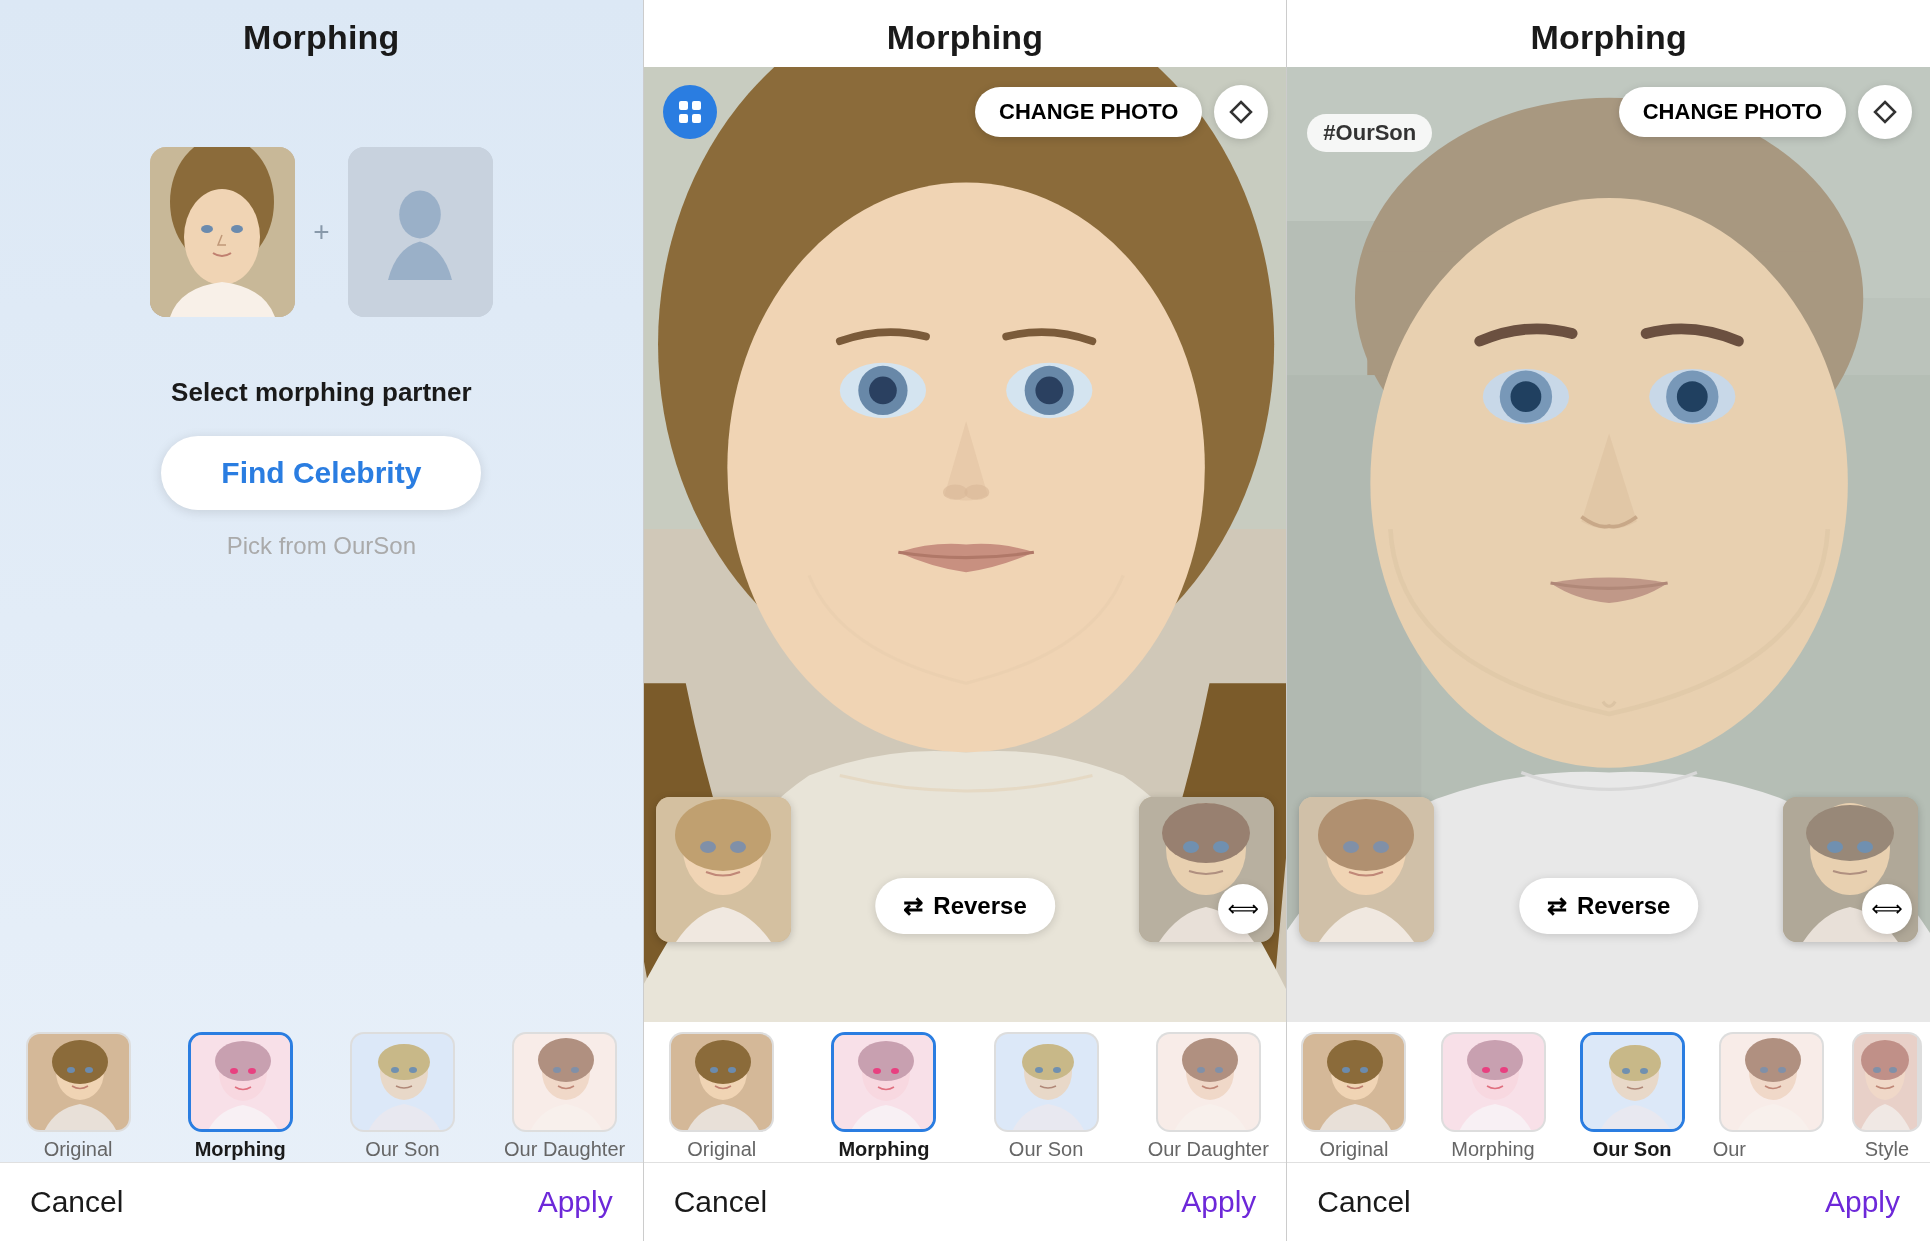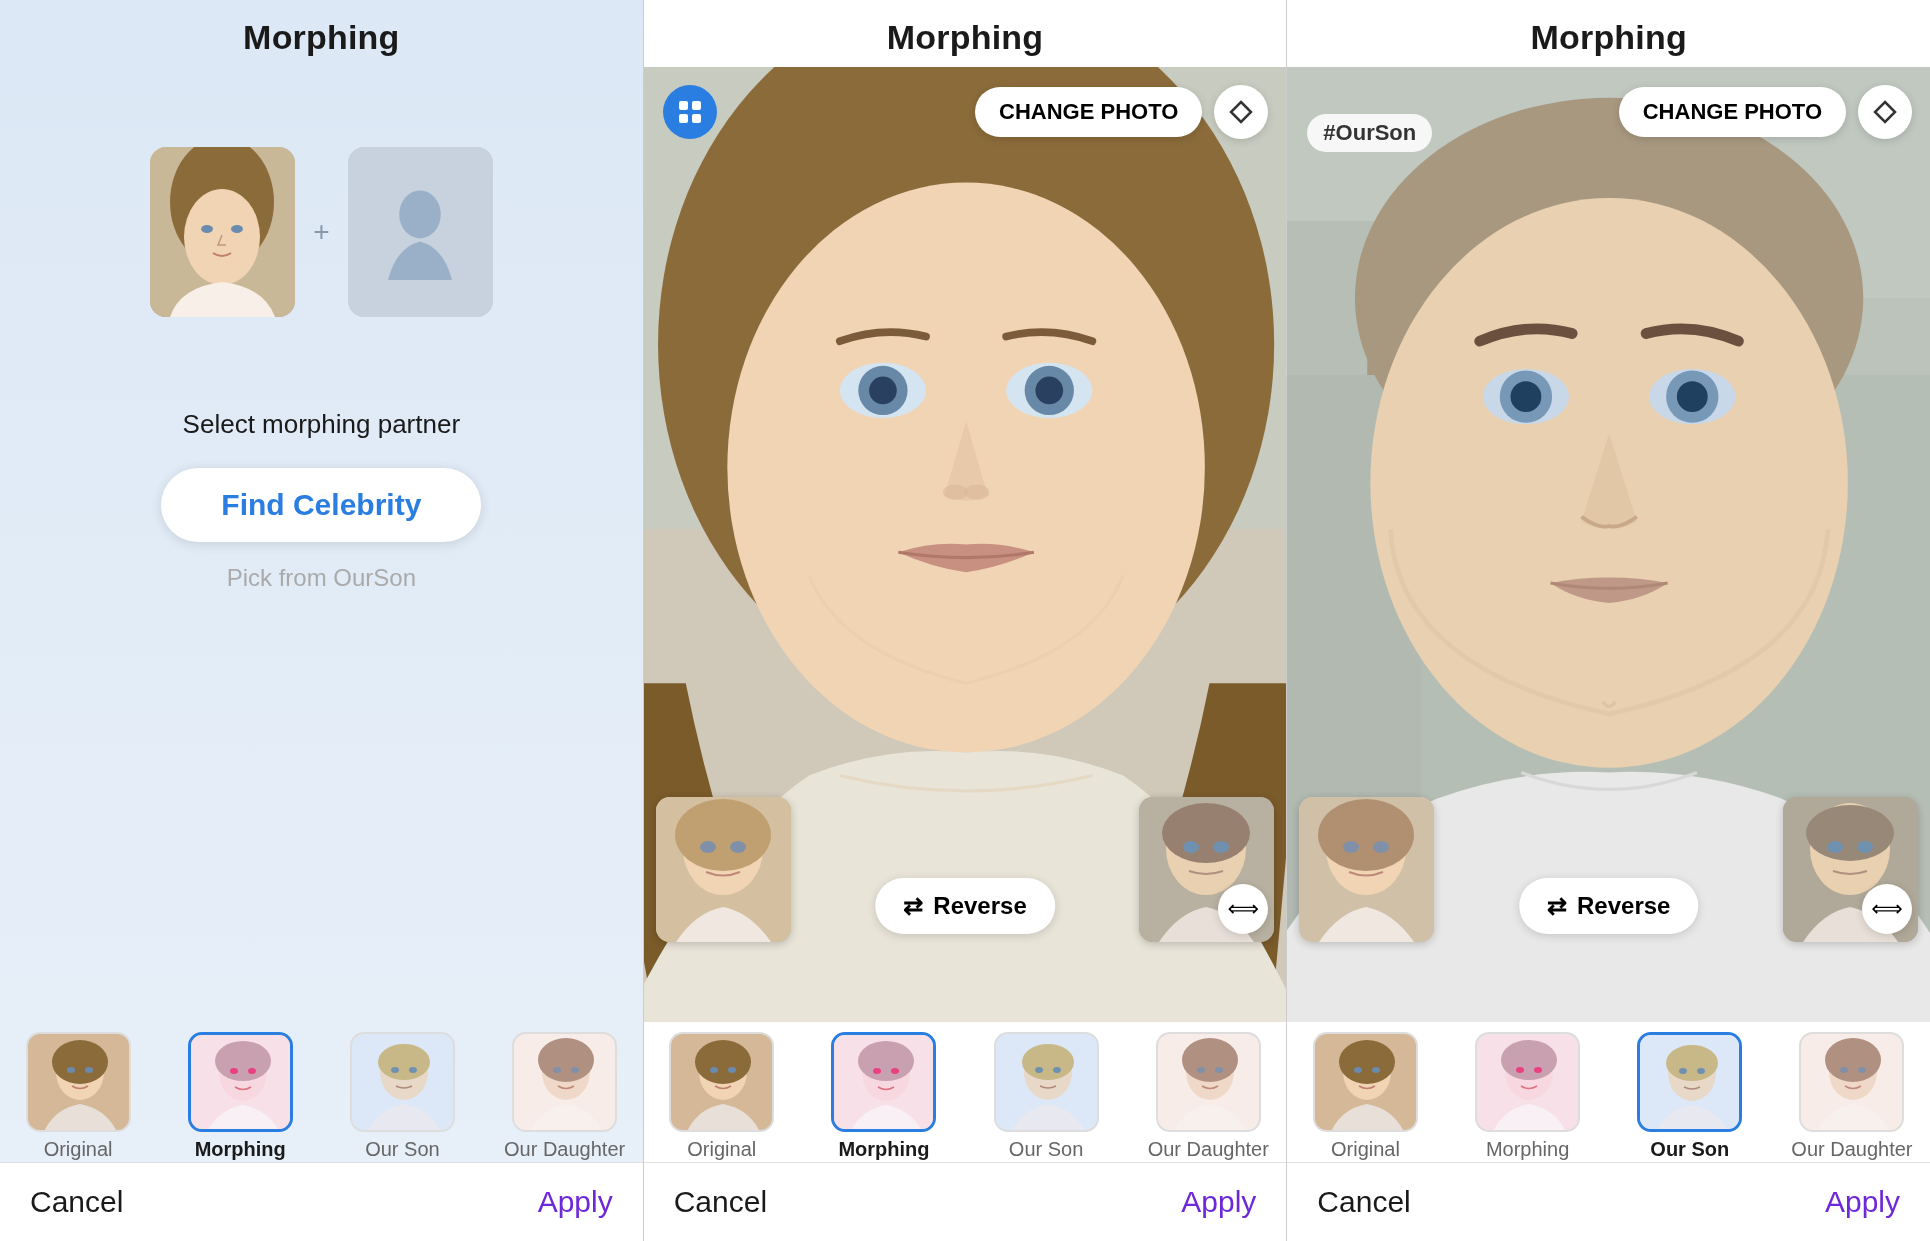--- a/index.html
+++ b/index.html
@@ -82,24 +82,23 @@
       height: 170px;
       border-radius: 16px;
       background: #c8d2de;
       display: flex;
       align-items: center;
       justify-content: center;
     }
 
     .select-label {
       font-size: 26px;
-      font-weight: 400;
+      font-weight: 700;
       color: #1a1a1a;
       margin-bottom: 28px;
-      margin-top: 32px;
     }
 
     .find-celebrity-btn {
       background: white;
       border: none;
       border-radius: 40px;
       padding: 20px 60px;
       font-size: 30px;
       font-weight: 600;
       color: #2a7de1;
@@ -786,19 +785,33 @@
           <ellipse cx="52" cy="26" rx="28" ry="22" fill="#b09080"></ellipse>
           <ellipse cx="43" cy="36" rx="4" ry="3" fill="#8090a8"></ellipse>
           <ellipse cx="61" cy="36" rx="4" ry="3" fill="#8090a8"></ellipse>
           <path d="M44 52 Q52 57 60 52" fill="none" stroke="#c08878" stroke-width="1.5"></path>
           <path d="M15 100 Q25 75 52 70 Q79 75 90 100Z" fill="#f8f0ec"></path>
         </svg>
       </div>
       <span class="tab-label">Our Daughter</span>
     </div>
 
+    <div class="tab-item tab-partial p2-tab-item">
+      <div class="tab-thumb">
+        <svg viewBox="0 0 63 100" width="63" height="100" xmlns="http://www.w3.org/2000/svg">
+          <rect width="63" height="100" fill="#e8d0c8"></rect>
+          <ellipse cx="31" cy="38" rx="20" ry="28" fill="#f0d8c8"></ellipse>
+          <ellipse cx="31" cy="26" rx="24" ry="20" fill="#c09088"></ellipse>
+          <ellipse cx="23" cy="36" rx="4" ry="3" fill="#8090a8"></ellipse>
+          <ellipse cx="39" cy="36" rx="4" ry="3" fill="#8090a8"></ellipse>
+          <path d="M22 52 Q31 57 40 52" fill="none" stroke="#c08878" stroke-width="1.5"></path>
+          <path d="M5 100 Q15 75 31 70 Q47 75 58 100Z" fill="#f0e8e4"></path>
+        </svg>
+      </div>
+      <span class="tab-label">Style</span>
+    </div>
   </div>
 
   <div class="panel-footer">
     <span class="footer-cancel">Cancel</span>
     <span class="footer-apply">Apply</span>
   </div>
 </div>
 
 </body></html>

